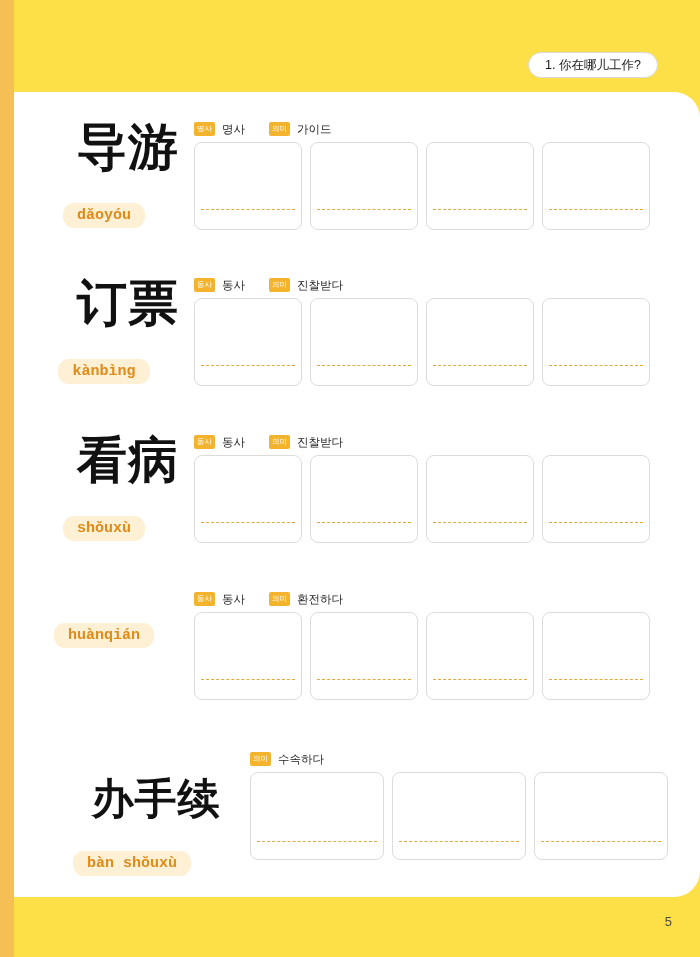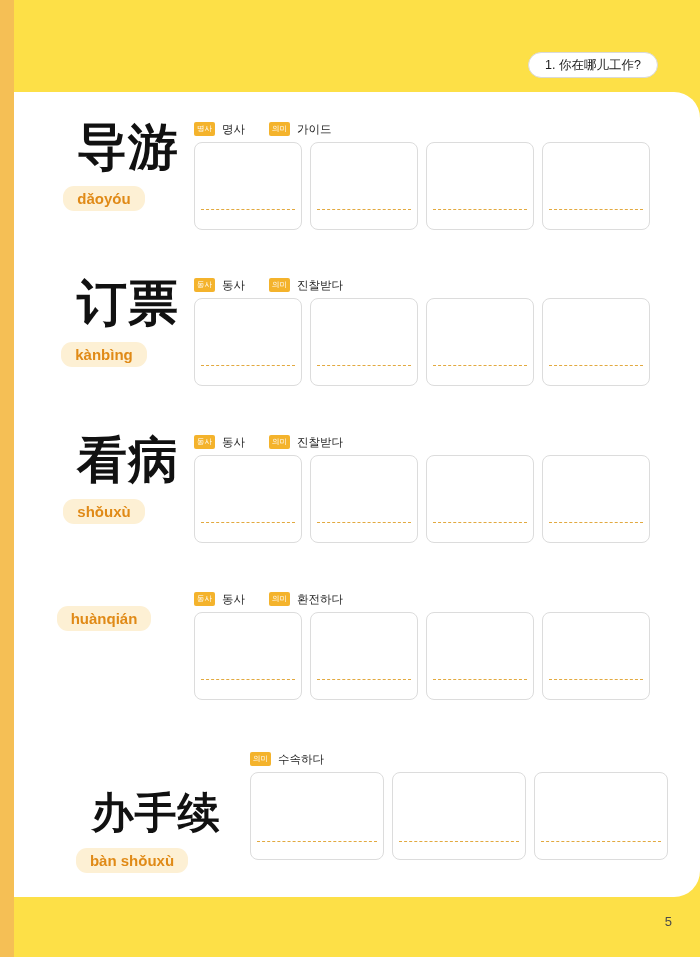--- a/index.html
+++ b/index.html
@@ -100,23 +100,24 @@
     font-family: "DejaVu Serif", "Liberation Serif", serif;
     font-weight: 700;
     color: #111111;
     letter-spacing: 1px;
     line-height: 1;
     padding-left: 48px;
   }
   .hanzi.big { font-size: 50px; }
   .hanzi.small { font-size: 42px; }
   .pinyin-wrap {
-    margin-top: 14px;
+    margin-top: 31px;
     display: flex;
     justify-content: center;
+    font-family: Liberation Mono, monospace;
   }
   .pinyin {
     display: inline-block;
     background: #fdf0d4;
     color: #e08a17;
     border-radius: 11px;
     padding: 4px 14px;
     font-size: 15px;
     font-weight: 700;
     white-space: nowrap;
@@ -275,21 +276,21 @@
             <div class="wbox" style="width:108px;height:88px;"></div>
             <div class="wbox" style="width:108px;height:88px;"></div>
             <div class="wbox" style="width:108px;height:88px;"></div>
             <div class="wbox" style="width:108px;height:88px;"></div>
           </div>
         </div>
       </div>
 
       <div class="entry" style="top:660px;">
         <div class="entry-left" style="width:236px;">
-          <div class="hanzi small" style="margin-top:40px;">办手续</div>
+          <div class="hanzi small" style="margin-top:26px;">办手续</div>
           <div class="pinyin-wrap">
             <span class="pinyin">bàn shǒuxù</span>
           </div>
         </div>
         <div class="entry-right" style="left:236px;top:0;">
           <div class="tags">
             <span class="tag-chip">의미</span>
             <span class="tag-text">수속하다</span>
           </div>
           <div class="boxes">

